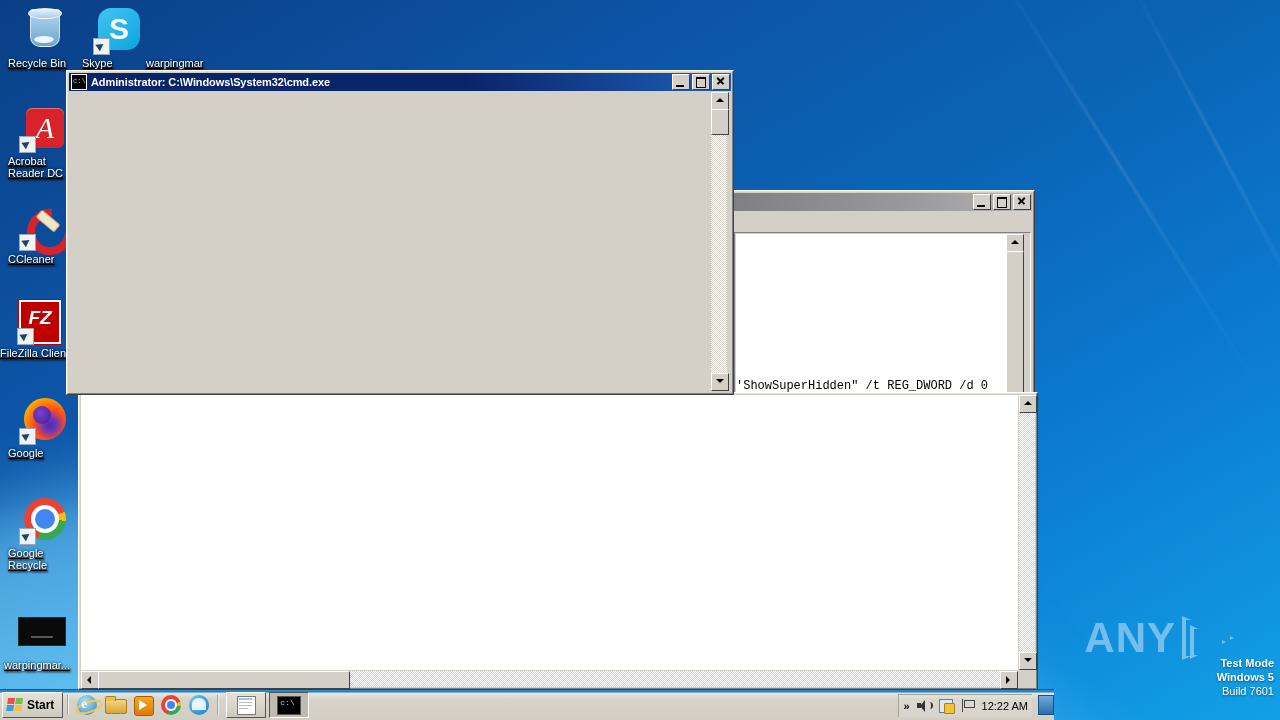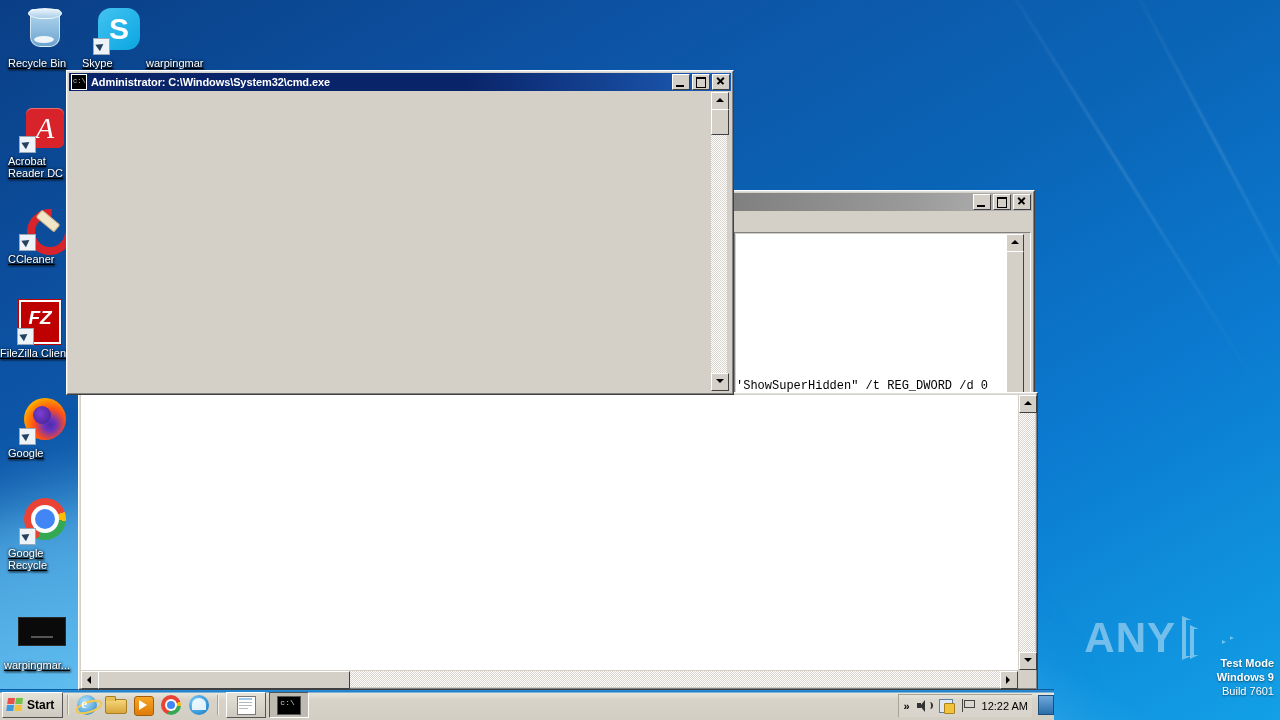--- a/index.html
+++ b/index.html
@@ -341,21 +341,21 @@
     <div class="sbtn down" style="left:0;bottom:0;width:16px;height:16px;"></div>
   </div>
 </div>
 
 <div id="anyrun">
   <span>ANY</span>
   <span class="play"></span>
 </div>
 <div id="testmode">
   <div class="b">Test Mode</div>
-  <div class="b">Windows 9</div>
+  <div class="b">Windows 5</div>
   <div>Build 7601</div>
 </div>
 
 <div id="taskbar">
   <div id="startbtn">
     <span class="flag">
         <i class="q1"></i>
         <i class="q2"></i>
         <i class="q3"></i>
         <i class="q4"></i>

